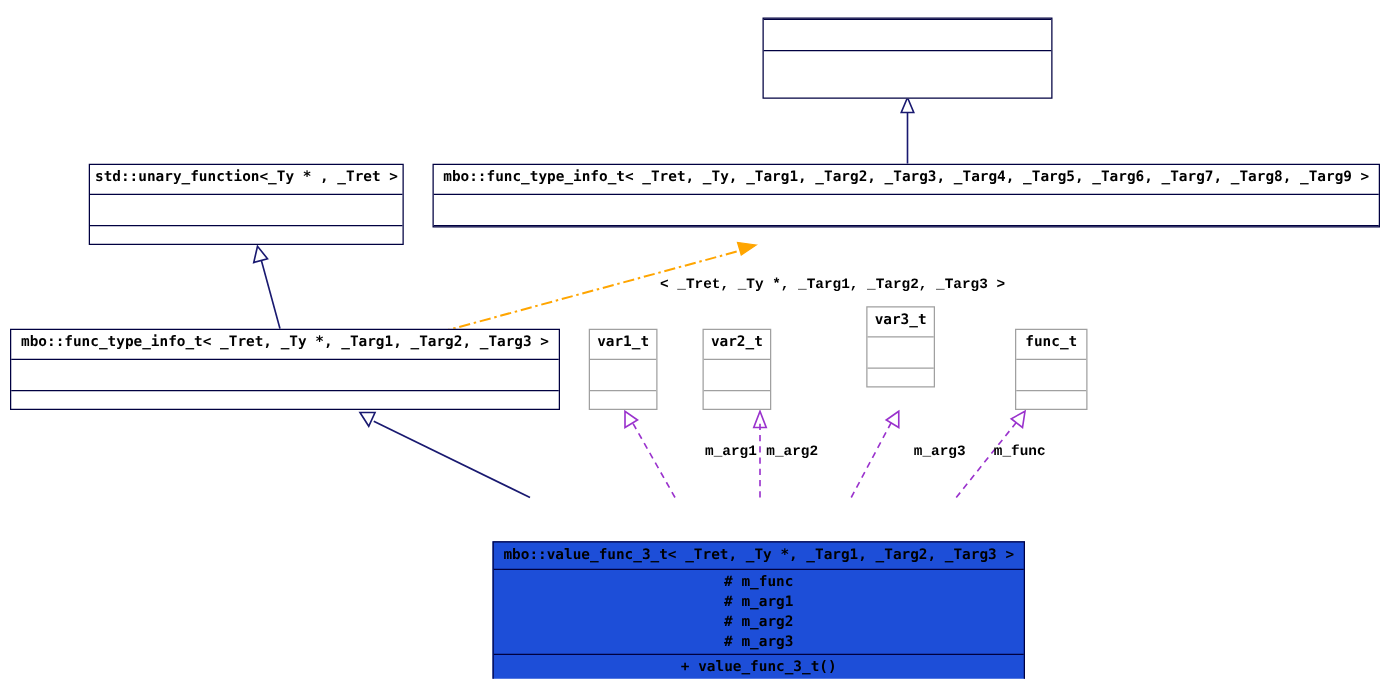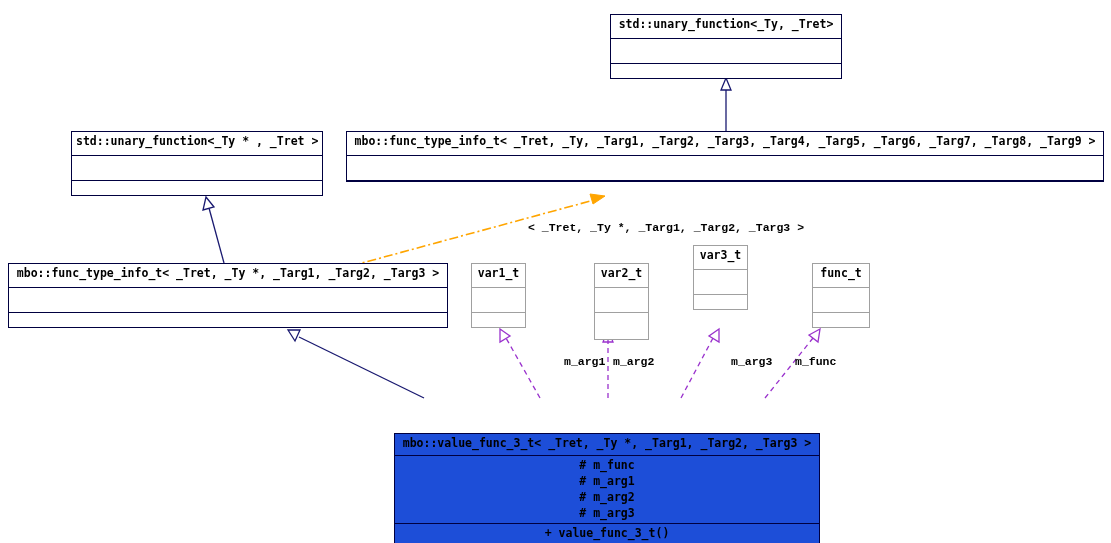--- a/index.html
+++ b/index.html
@@ -113,21 +113,20 @@
       <polygon points="719,329 709,336 719,342" fill="none" stroke="#9a32cd" stroke-width="1.3"></polygon>
     </g>
 
     <g>
       <line x1="765" y1="398" x2="813" y2="338" stroke="#9a32cd" stroke-width="1.3" stroke-dasharray="5,4"></line>
       <polygon points="820,329 809,335 818,342" fill="none" stroke="#9a32cd" stroke-width="1.3"></polygon>
     </g>
   </svg>
 
   <div class="node" style="left:610px; top:14px; width:232px; height:65px;">
-    <div class="title" style="height:23px;">std::unary_function&lt;_Ty, _Tret&gt;</div>
     <div class="compartment" style="height:21px;"></div>
     <div class="compartment" style="height:20px;"></div>
   </div>
 
   <div class="node" style="left:71px; top:131px; width:252px; height:65px;">
     <div class="title" style="height:23px;">std::unary_function&lt;_Ty * , _Tret &gt;</div>
     <div class="compartment" style="height:21px;"></div>
     <div class="compartment" style="height:20px;"></div>
   </div>
 
@@ -142,21 +141,21 @@
     <div class="compartment" style="height:21px;"></div>
     <div class="compartment" style="height:20px;"></div>
   </div>
 
   <div class="node gray-border" style="left:471px; top:263px; width:55px; height:65px;">
     <div class="title" style="height:23px;">var1_t</div>
     <div class="compartment" style="height:21px;"></div>
     <div class="compartment" style="height:20px;"></div>
   </div>
 
-  <div class="node gray-border" style="left:594px; top:263px; width:55px; height:77px;">
+  <div class="node gray-border" style="left:562px; top:263px; width:55px; height:65px;">
     <div class="title" style="height:23px;">var2_t</div>
     <div class="compartment" style="height:21px;"></div>
     <div class="compartment" style="height:20px;"></div>
   </div>
 
   <div class="node gray-border" style="left:693px; top:245px; width:55px; height:65px;">
     <div class="title" style="height:23px;">var3_t</div>
     <div class="compartment" style="height:21px;"></div>
     <div class="compartment" style="height:20px;"></div>
   </div>

